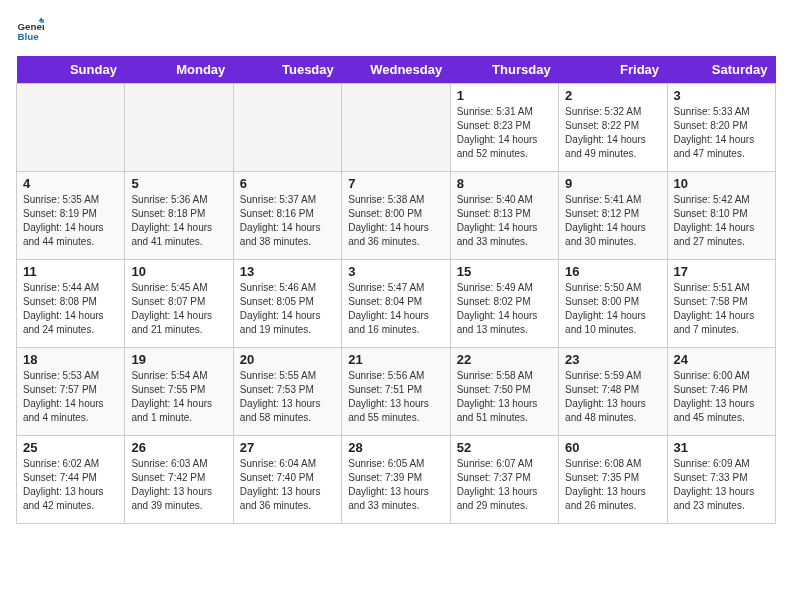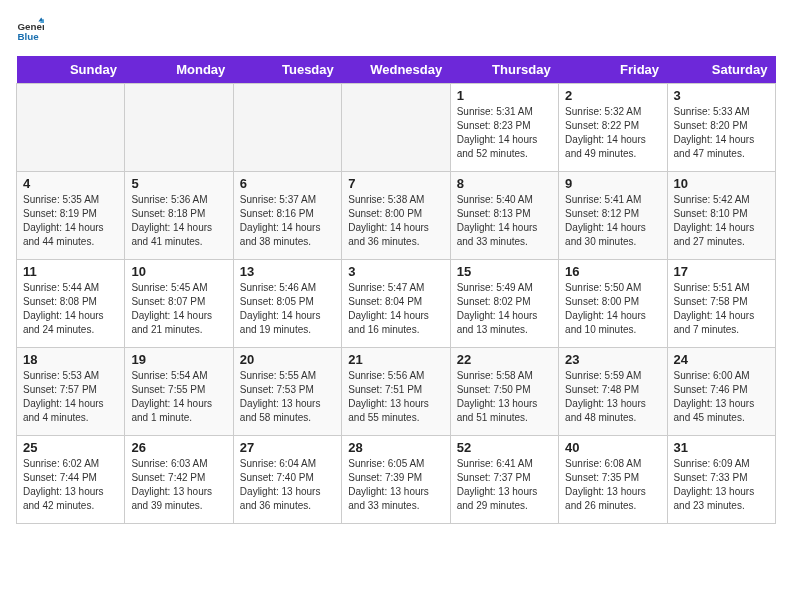--- a/index.html
+++ b/index.html
@@ -328,27 +328,27 @@
         </td>
         <td>
           <div class="day-number">28</div>
           <div class="day-info">Sunrise: 6:05 AM
 Sunset: 7:39 PM
 Daylight: 13 hours
 and 33 minutes.</div>
         </td>
         <td>
           <div class="day-number">52</div>
-          <div class="day-info">Sunrise: 6:41 AM
+          <div class="day-info">Sunrise: 6:07 AM
 Sunset: 7:37 PM
 Daylight: 13 hours
 and 29 minutes.</div>
         </td>
         <td>
-          <div class="day-number">40</div>
+          <div class="day-number">60</div>
           <div class="day-info">Sunrise: 6:08 AM
 Sunset: 7:35 PM
 Daylight: 13 hours
 and 26 minutes.</div>
         </td>
         <td>
           <div class="day-number">31</div>
           <div class="day-info">Sunrise: 6:09 AM
 Sunset: 7:33 PM
 Daylight: 13 hours

